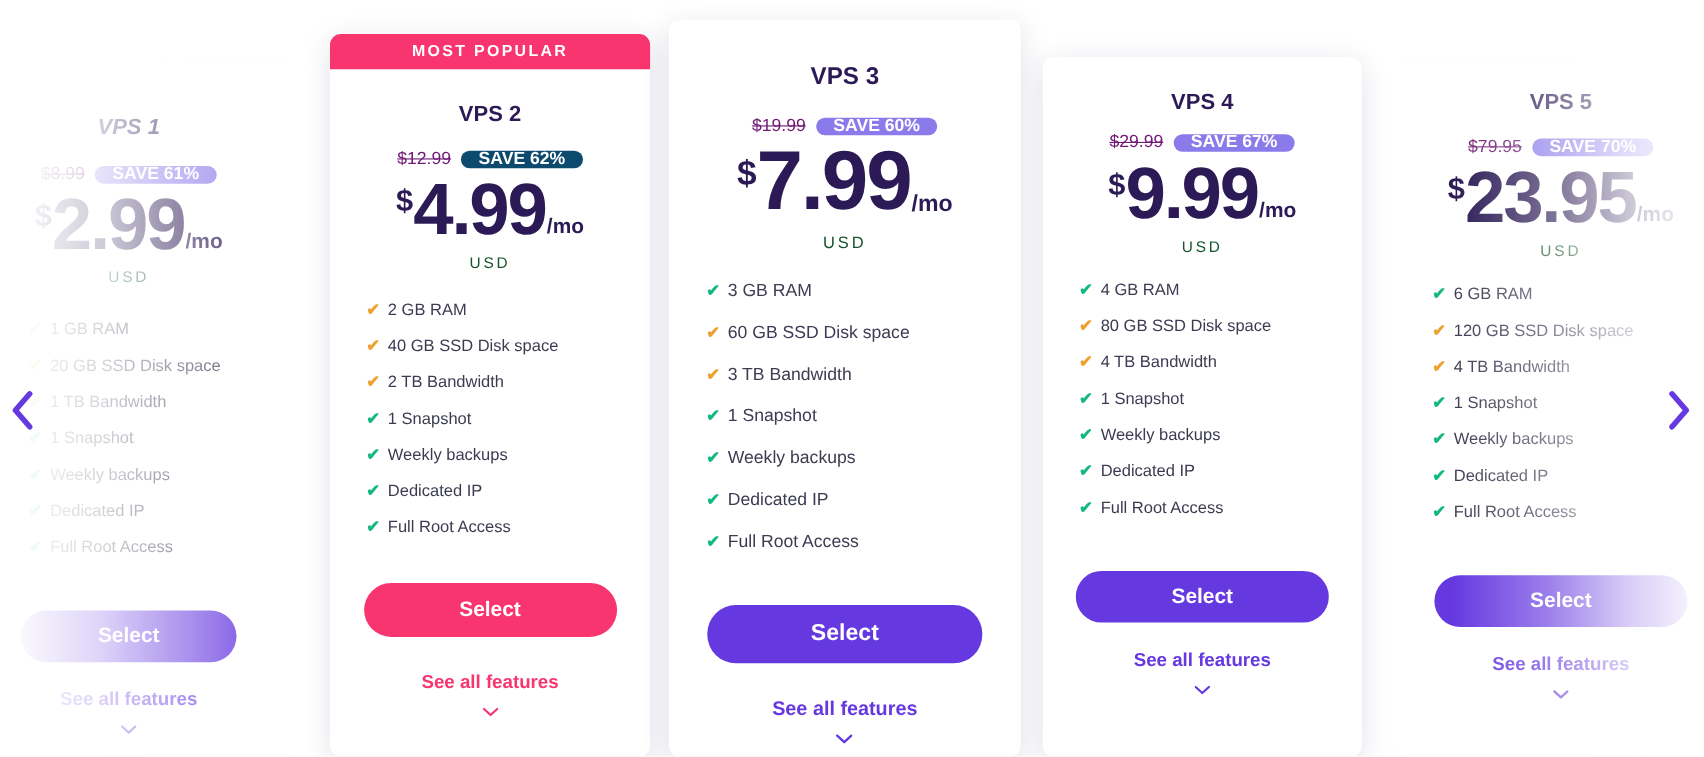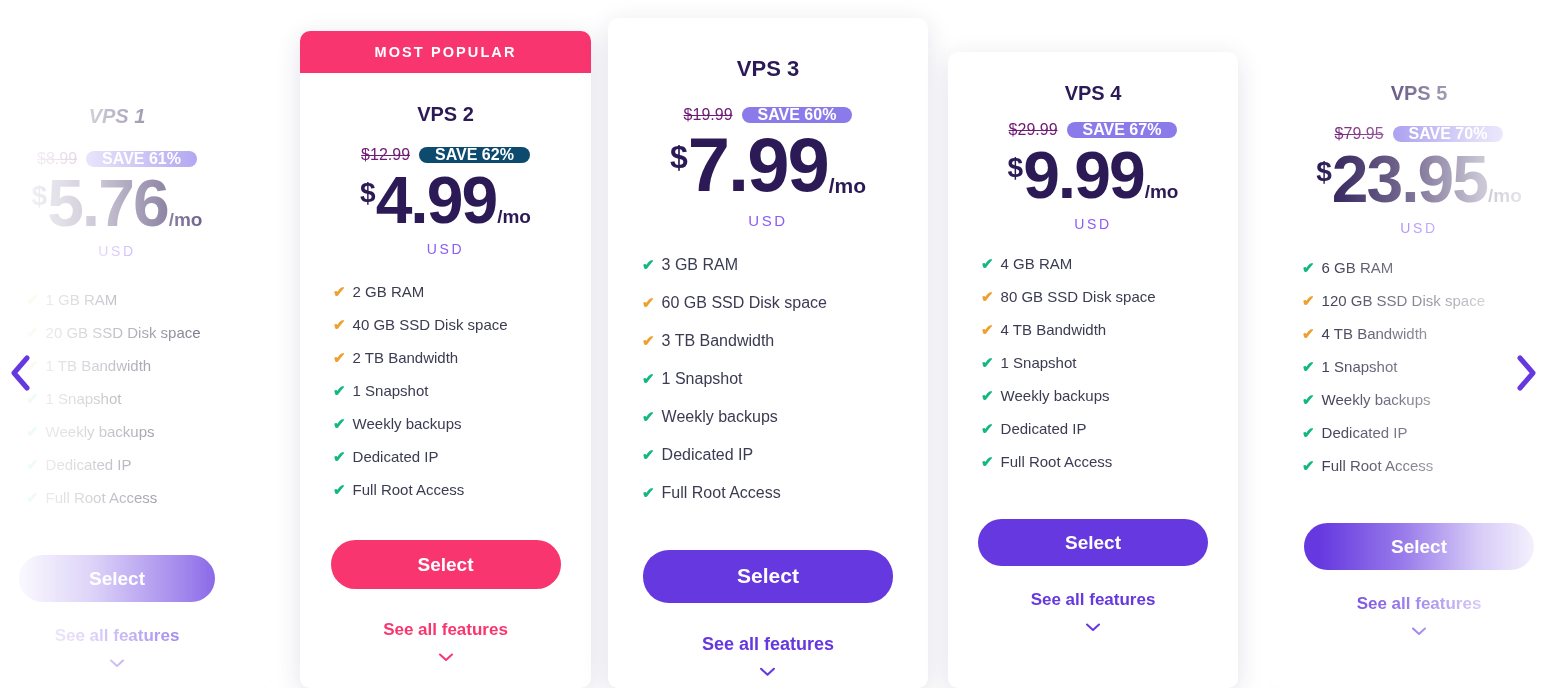--- a/index.html
+++ b/index.html
@@ -26,21 +26,21 @@
     border-radius: 10px;
     box-shadow: 0 6px 26px rgba(40, 20, 90, 0.13);
     overflow: visible;
     display: flex;
     flex-direction: column;
     align-items: center;
   }
 
   .ribbon {
     width: 100%;
-    height: 42px;
+    height: 32px;
     background: #f8356f;
     border-radius: 10px 10px 0 0;
     color: #ffffff;
     font-size: 14.5px;
     font-weight: bold;
     letter-spacing: 2.1px;
     display: flex;
     align-items: center;
     justify-content: center;
   }
@@ -105,21 +105,21 @@
     font-size: 19px;
     font-weight: bold;
     align-self: flex-end;
     margin-bottom: 6px;
     margin-left: 1px;
   }
 
   .usd {
     font-size: 14px;
     letter-spacing: 2.6px;
-    color: #8b5cf6;
+    color: #14532d;
     font-weight: normal;
   }
 
   
   .features { width: 100%; }
   .feat {
     display: flex;
     align-items: center;
     gap: 7px;
     font-size: 15px;
@@ -254,21 +254,21 @@
 <div id="stage">
 
   <div class="card fade-left" id="card1">
     <div class="plan-name">VPS 1</div>
     <div class="price-top">
       <span class="old-price">$8.99</span>
       <span class="save-badge">SAVE 61%</span>
     </div>
     <div class="price-main">
       <span class="cur">$</span>
-      <span class="amt">5.76</span>
+      <span class="amt">2.99</span>
       <span class="per">/mo</span>
     </div>
     <div class="usd">USD</div>
     <div class="features">
       <div class="feat">
           <span class="check orange">✔</span>
           <span>1 GB RAM</span>
         </div>
       <div class="feat">
           <span class="check orange">✔</span>

